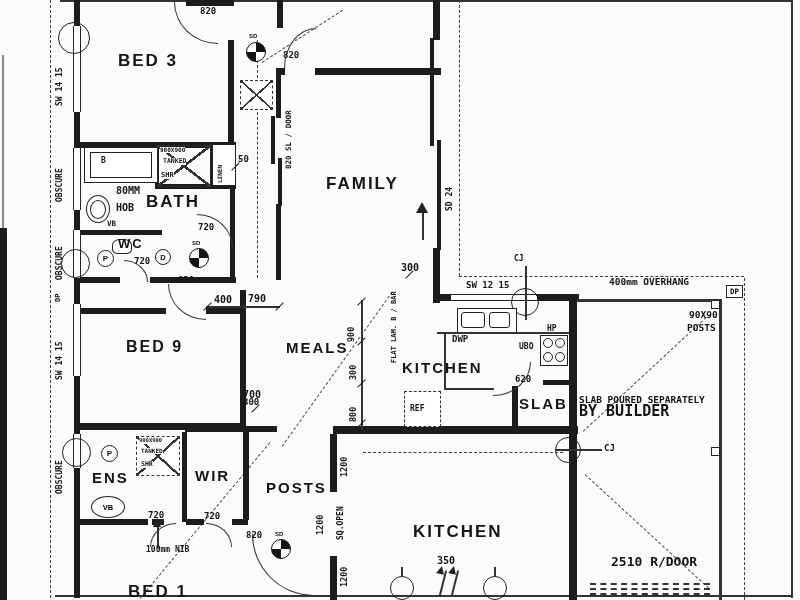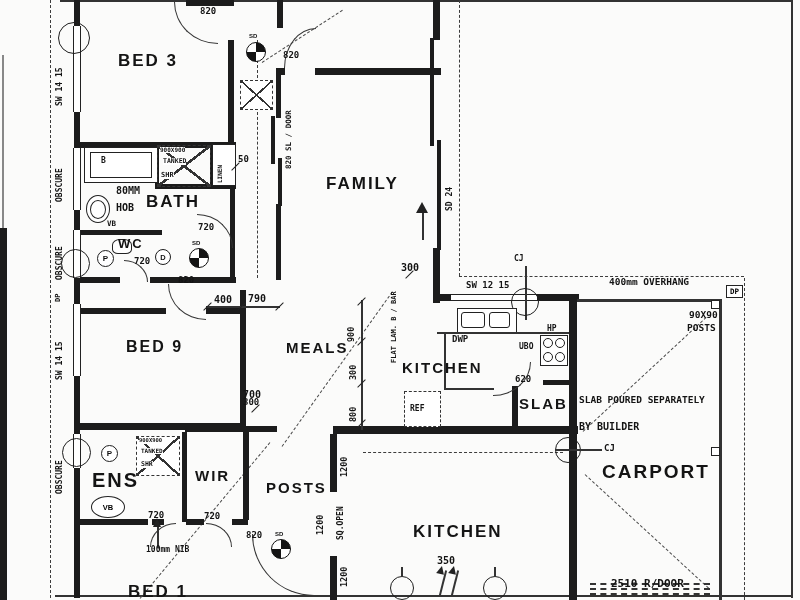--- a/index.html
+++ b/index.html
@@ -176,25 +176,24 @@
   <div class="circ hollow" style="left:62px;top:438px;width:29px;height:29px"></div>
 
   <span class="lab rm" style="left:118px;top:52px;font-size:17px">BED 3</span>
   <span class="lab rm" style="left:146px;top:193px;font-size:17px">BATH</span>
   <span class="lab rm" style="left:118px;top:237px;font-size:13px">WC</span>
   <span class="lab rm" style="left:326px;top:175px;font-size:17px">FAMILY</span>
   <span class="lab rm" style="left:126px;top:339px;font-size:16px">BED 9</span>
   <span class="lab rm" style="left:286px;top:340px;font-size:15px">MEALS</span>
   <span class="lab rm" style="left:402px;top:360px;font-size:15px">KITCHEN</span>
   <span class="lab rm" style="left:519px;top:396px;font-size:15px">SLAB</span>
-  <span class="lab rm" style="left:92px;top:470px;font-size:20px">ENS</span>
+  <span class="lab rm" style="left:92px;top:470px;font-size:15px">ENS</span>
   <span class="lab rm" style="left:195px;top:468px;font-size:15px">WIR</span>
   <span class="lab rm" style="left:266px;top:480px;font-size:15px">POSTS</span>
   <span class="lab rm" style="left:413px;top:523px;font-size:17px">KITCHEN</span>
-  <span class="lab rm" style="left:602px;top:462px;font-size:19px">CARPORT</span>
   <span class="lab rm" style="left:128px;top:583px;font-size:17px">BED 1</span>
 
   <span class="lab dm" style="left:214px;top:295px;font-size:10px">400</span>
   <span class="lab dm" style="left:248px;top:294px;font-size:10px">790</span>
   <div class="tl" style="left:206px;top:306px;width:74px;height:1.5px"></div>
   <div class="tick" style="left:202px;top:306px"></div>
   <div class="tick" style="left:236px;top:306px"></div>
   <div class="tick" style="left:274px;top:306px"></div>
   <span class="lab dm" style="left:243px;top:390px;font-size:10px">700</span>
 
@@ -232,25 +231,25 @@
   <div class="circ hollow" style="left:543px;top:352px;width:10px;height:10px;border-width:1.2px"></div>
   <div class="circ hollow" style="left:555px;top:352px;width:10px;height:10px;border-width:1.2px"></div>
   <span class="lab dm" style="left:515px;top:375px;font-size:9px">620</span>
   <div class="dashbox" style="left:404px;top:391px;width:37px;height:36px"></div>
   <span class="lab dm" style="left:410px;top:405px;font-size:8px">REF</span>
 
   <span class="lab dm" style="left:609px;top:277px;font-size:9.5px">400mm OVERHANG</span>
   <span class="lab dm" style="left:689px;top:310px;font-size:9.5px">90X90</span>
   <span class="lab dm" style="left:687px;top:323px;font-size:9.5px">POSTS</span>
   <span class="lab dm" style="left:579px;top:395px;font-size:9.5px">SLAB POURED SEPARATELY</span>
-  <span class="lab dm" style="left:579px;top:422px;font-size:10px">BY BUILDER</span>
+  <span class="lab dm" style="left:579px;top:404px;font-size:15px">BY BUILDER</span>
   <div class="circ hollow" style="left:555px;top:437px;width:26px;height:26px"></div>
   <div class="tl" style="left:556px;top:449px;width:46px;height:1.6px"></div>
   <span class="lab dm" style="left:604px;top:444px;font-size:9px">CJ</span>
-  <span class="lab dm" style="left:611px;top:578px;font-size:11px">2510 R/DOOR</span>
+  <span class="lab dm" style="left:611px;top:555px;font-size:13px">2510 R/DOOR</span>
 
   <div class="circ" style="left:101px;top:445px;width:17px;height:17px;font-size:8px">
     <span>P</span>
   </div>
   <div class="xbox" style="left:136px;top:436px;width:44px;height:40px;background-color:#fff"></div>
   <span class="lab dm" style="left:139px;top:438px;font-size:5.5px;background:#fff">900X900</span>
   <span class="lab dm" style="left:141px;top:448px;font-size:6px;background:#fff">TANKED</span>
   <span class="lab dm" style="left:141px;top:461px;font-size:6.5px;background:#fff">SHR</span>
   <div class="oval" style="left:91px;top:496px;width:34px;height:22px;font-size:7.5px">
     <span>VB</span>

